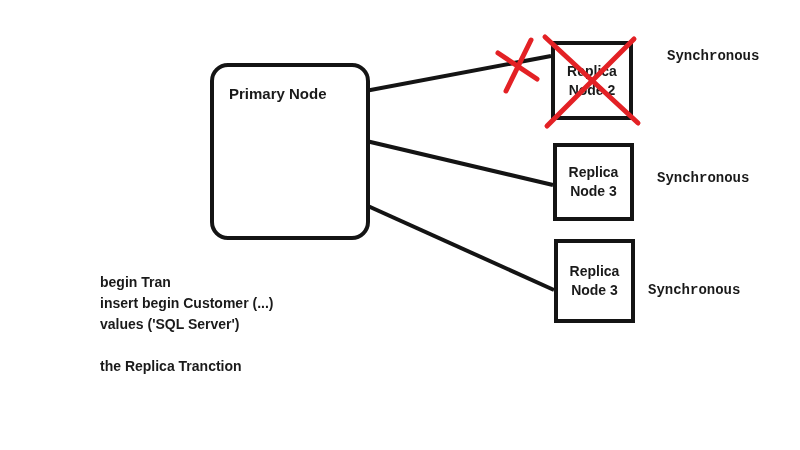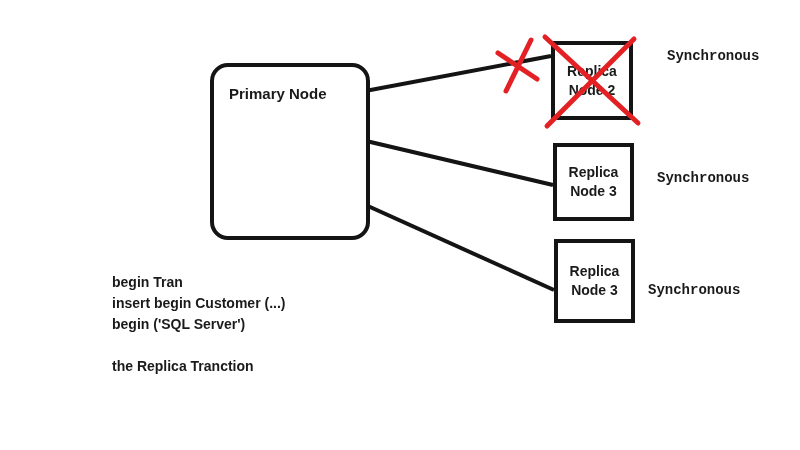--- a/index.html
+++ b/index.html
@@ -71,21 +71,21 @@
     white-space: nowrap;
     z-index: 2;
     font-family: Liberation Mono, monospace;
   }
   #sync-1 { left: 667px; top: 48px; }
   #sync-2 { left: 657px; top: 170px; }
   #sync-3 { left: 648px; top: 282px; }
 
   .note-block {
     position: absolute;
-    left: 112px;
+    left: 100px;
     top: 272px;
     font-size: 14px;
     font-weight: bold;
     line-height: 21px;
     z-index: 2;
   }
   .note-line {
     min-height: 21px;
     white-space: pre;
   }
@@ -133,18 +133,18 @@
 
     <g>
       <line x1="545" y1="37" x2="638" y2="123" stroke-width="5" stroke-linecap="round" stroke="#e32125"></line>
       <line x1="634" y1="39" x2="547" y2="126" stroke-width="5" stroke-linecap="round" stroke="#e32125"></line>
     </g>
   </svg>
 
   <div class="note-block">
     <div class="note-line">begin Tran</div>
     <div class="note-line">insert begin Customer (...)</div>
-    <div class="note-line">begin ('SQL Server')</div>
+    <div class="note-line">values ('SQL Server')</div>
     <div class="note-line"></div>
     <div class="note-line">the Replica Tranction</div>
   </div>
 
 </div>
 
 </body></html>

